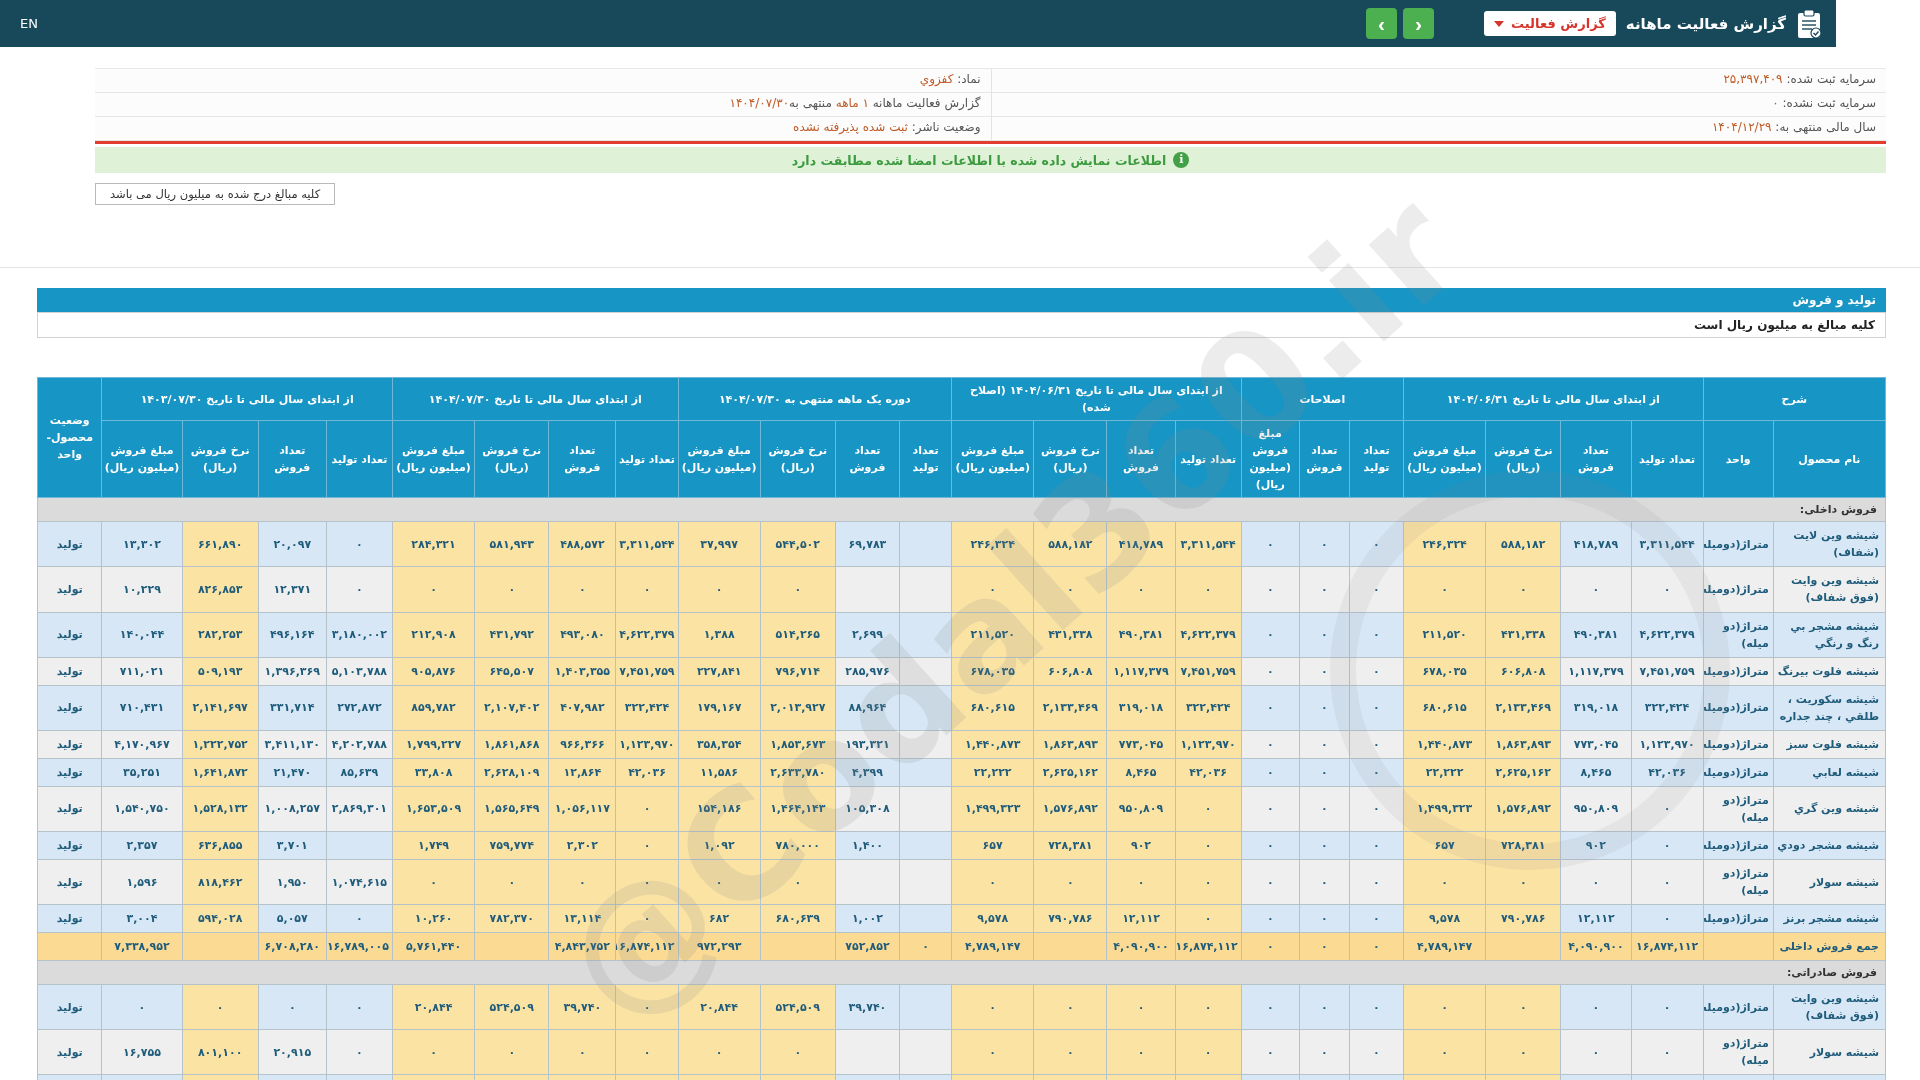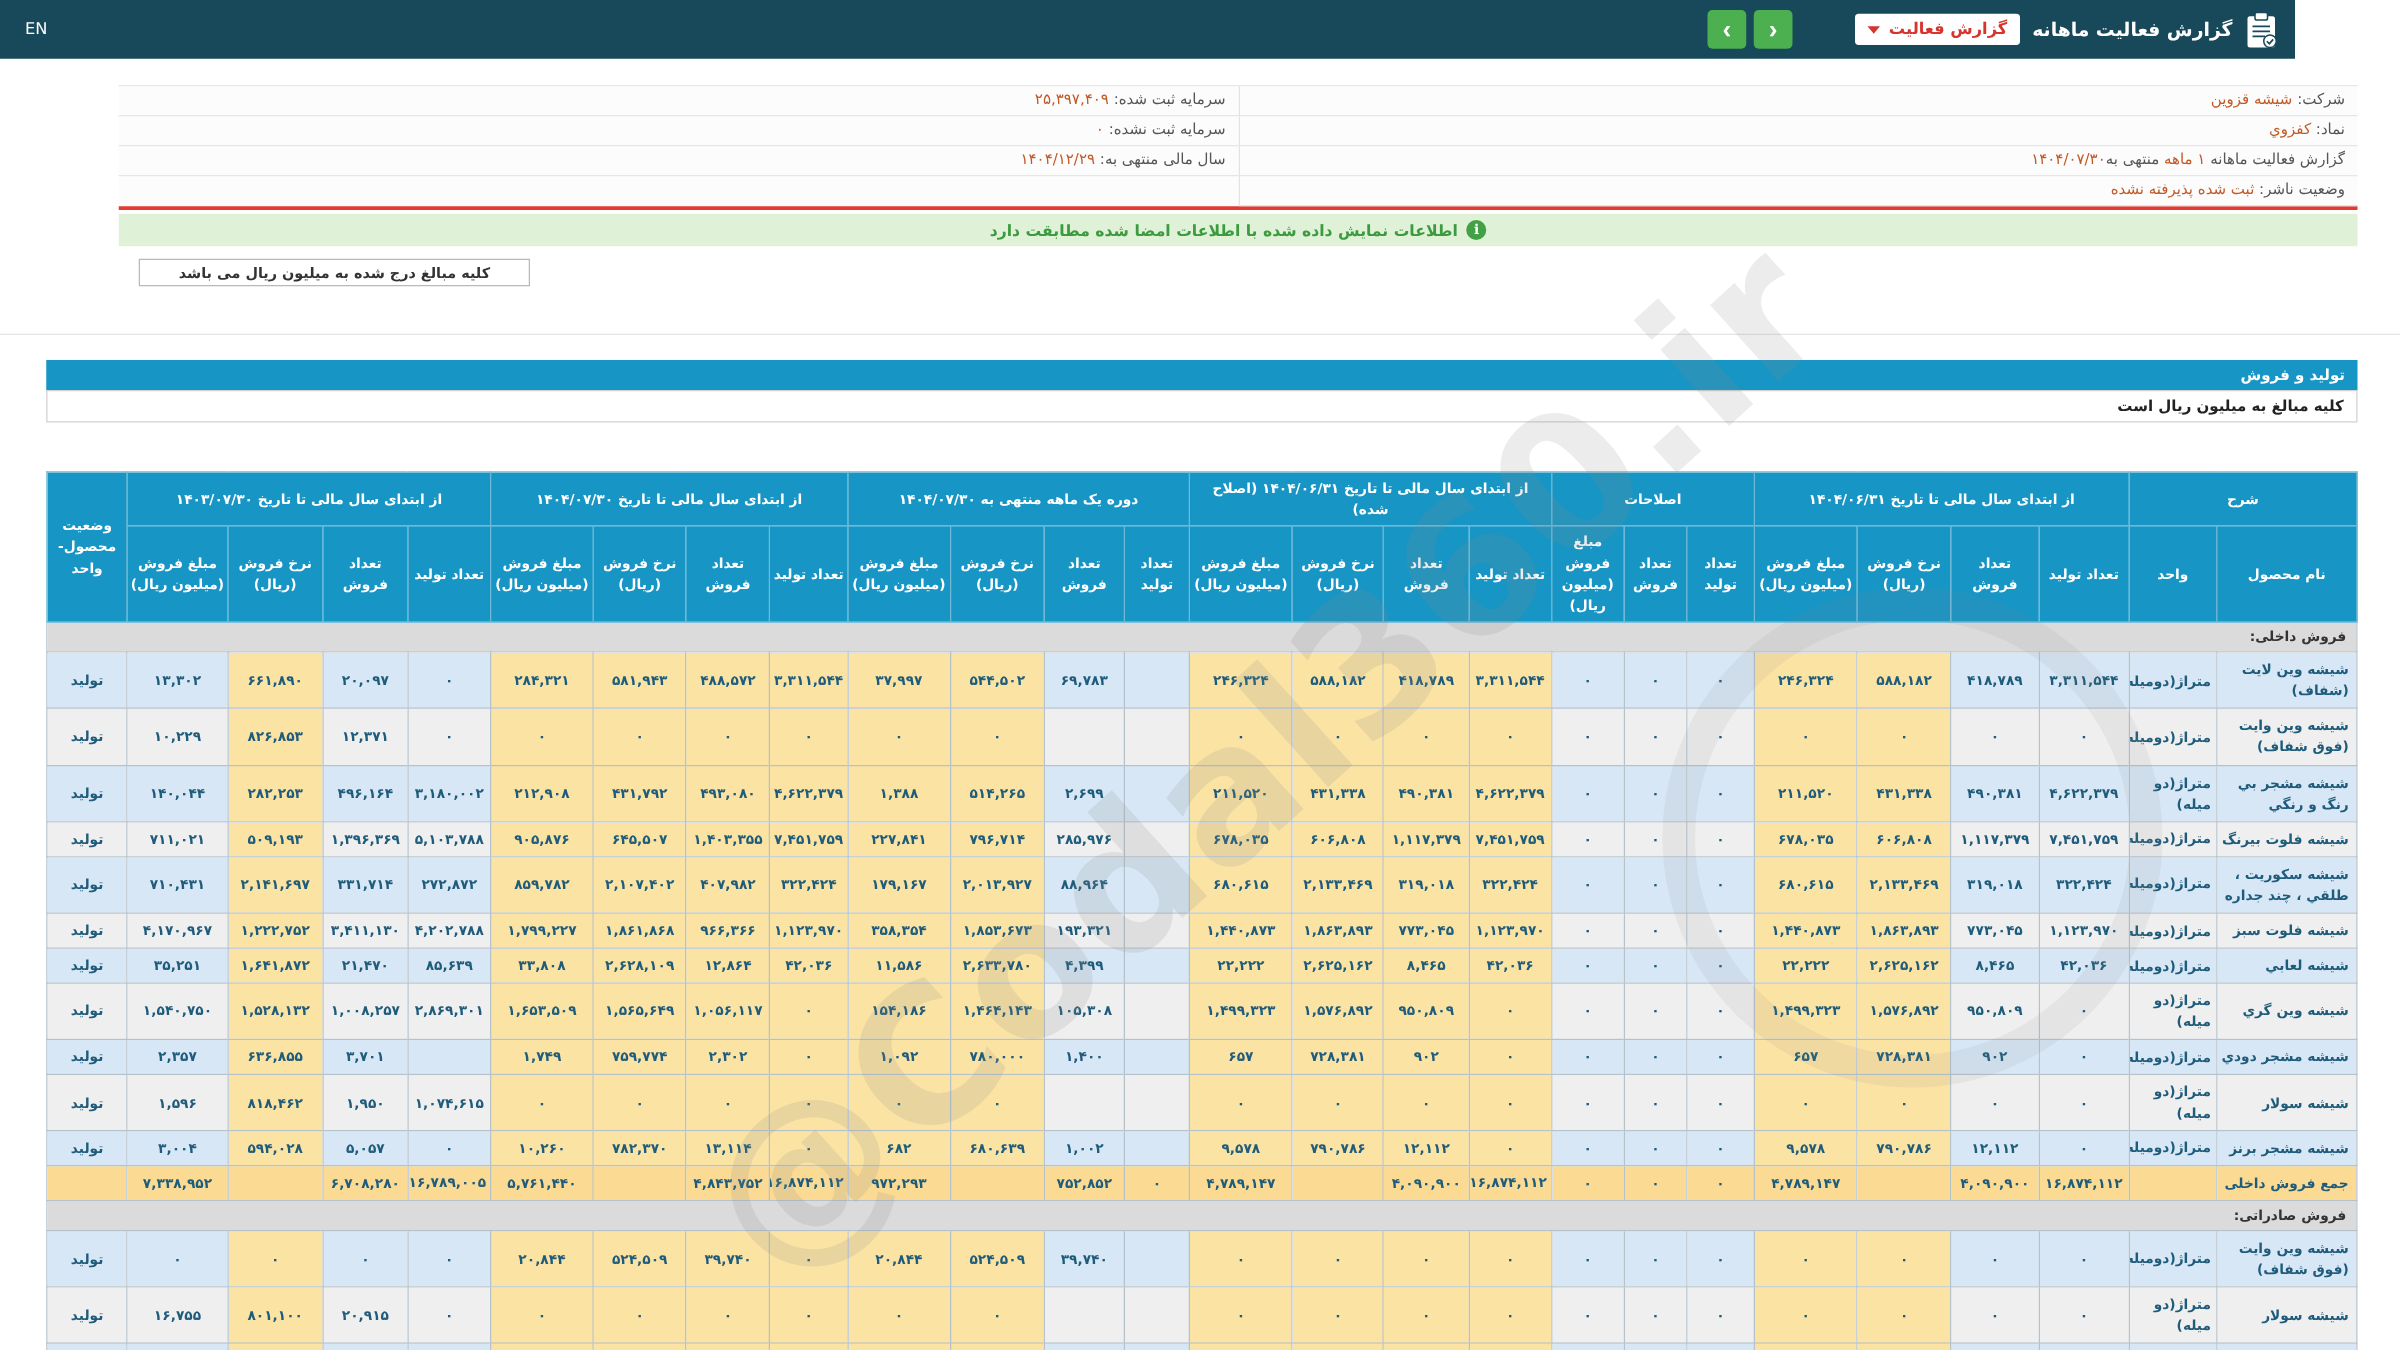--- a/index.html
+++ b/index.html
@@ -24,22 +24,22 @@
   .info-grid { display:grid; grid-template-columns:1fr 1fr; background:#fcfcfc; border-top:1px solid #e8e8e8;}
   .info-cell { height:24px; padding:3px 10px; font-size:12px; color:#555; border-bottom:1px solid #e6e6e6;
     white-space:nowrap; overflow:hidden;}
   .info-cell:nth-child(odd) { border-left:1px solid #e3e3e3; }
   .info-val { color:#C05A26; }
   .red-line { height:3px; background:#E23B30; }
   .green-bar { margin-top:3px; height:26px; background:#DFF1D7; display:flex; align-items:center;
     justify-content:center; gap:7px; color:#3C9A3F; font-size:12.5px; font-weight:bold;}
   .info-i { width:16px; height:16px; border-radius:50%; background:#43A047; color:#fff; font-size:11px;
     font-weight:bold; text-align:center; line-height:16px; font-family:"DejaVu Serif",serif;}
-  .amounts-box { margin-top:10px; margin-left:16px; margin-right:auto; width:fit-content; background:#fff;
-    border:1px solid #b9b9b9; padding:3px 31px; font-size:11.5px; color:#333;font-weight:bold; }
+  .amounts-box { margin-top:10px; margin-left:0; margin-right:auto; width:fit-content; background:#fff;
+    border:1px solid #b9b9b9; padding:3px 14px; font-size:11.5px; color:#333; }
   .page-divider { position:absolute; top:267px; left:0; width:1920px; height:1px; background:#e4e4e4; }
   
   .main { position:absolute; top:288px; left:37px; right:34px; direction:rtl; }
   .section-bar { height:21px; background:#1795C4; color:#fff; font-size:12px; font-weight:bold;
     display:flex; align-items:center; padding:12px 10px; }
   .amounts-row { height:26px; background:#fff; border:1px solid #d2d2d2; color:#222; font-size:12px;
     font-weight:bold; display:flex; align-items:center; padding:0 10px; }
   
   table { border-collapse:collapse; table-layout:fixed; margin-top:39px; width:1849px; }
   thead th { background:#1795C4; color:#fff; font-size:11px; font-weight:bold;
@@ -84,24 +84,20 @@
     </div>
     <div class="nav-btns">
       <button class="nav-btn">‹</button>
       <button class="nav-btn">›</button>
     </div>
   </div>
 </div>
 
 <div class="info-wrap">
   <div class="info-grid">
-    <div class="info-cell">
-      <span>شرکت:</span>
-      <span class="info-val">شیشه قزوین</span>
-    </div>
     <div class="info-cell">
       <span>سرمایه ثبت شده:</span>
       <span class="info-val">۲۵,۳۹۷,۴۰۹</span>
     </div>
     <div class="info-cell">
       <span>نماد:</span>
       <span class="info-val">کفزوي</span>
     </div>
     <div class="info-cell">
       <span>سرمایه ثبت نشده:</span>

